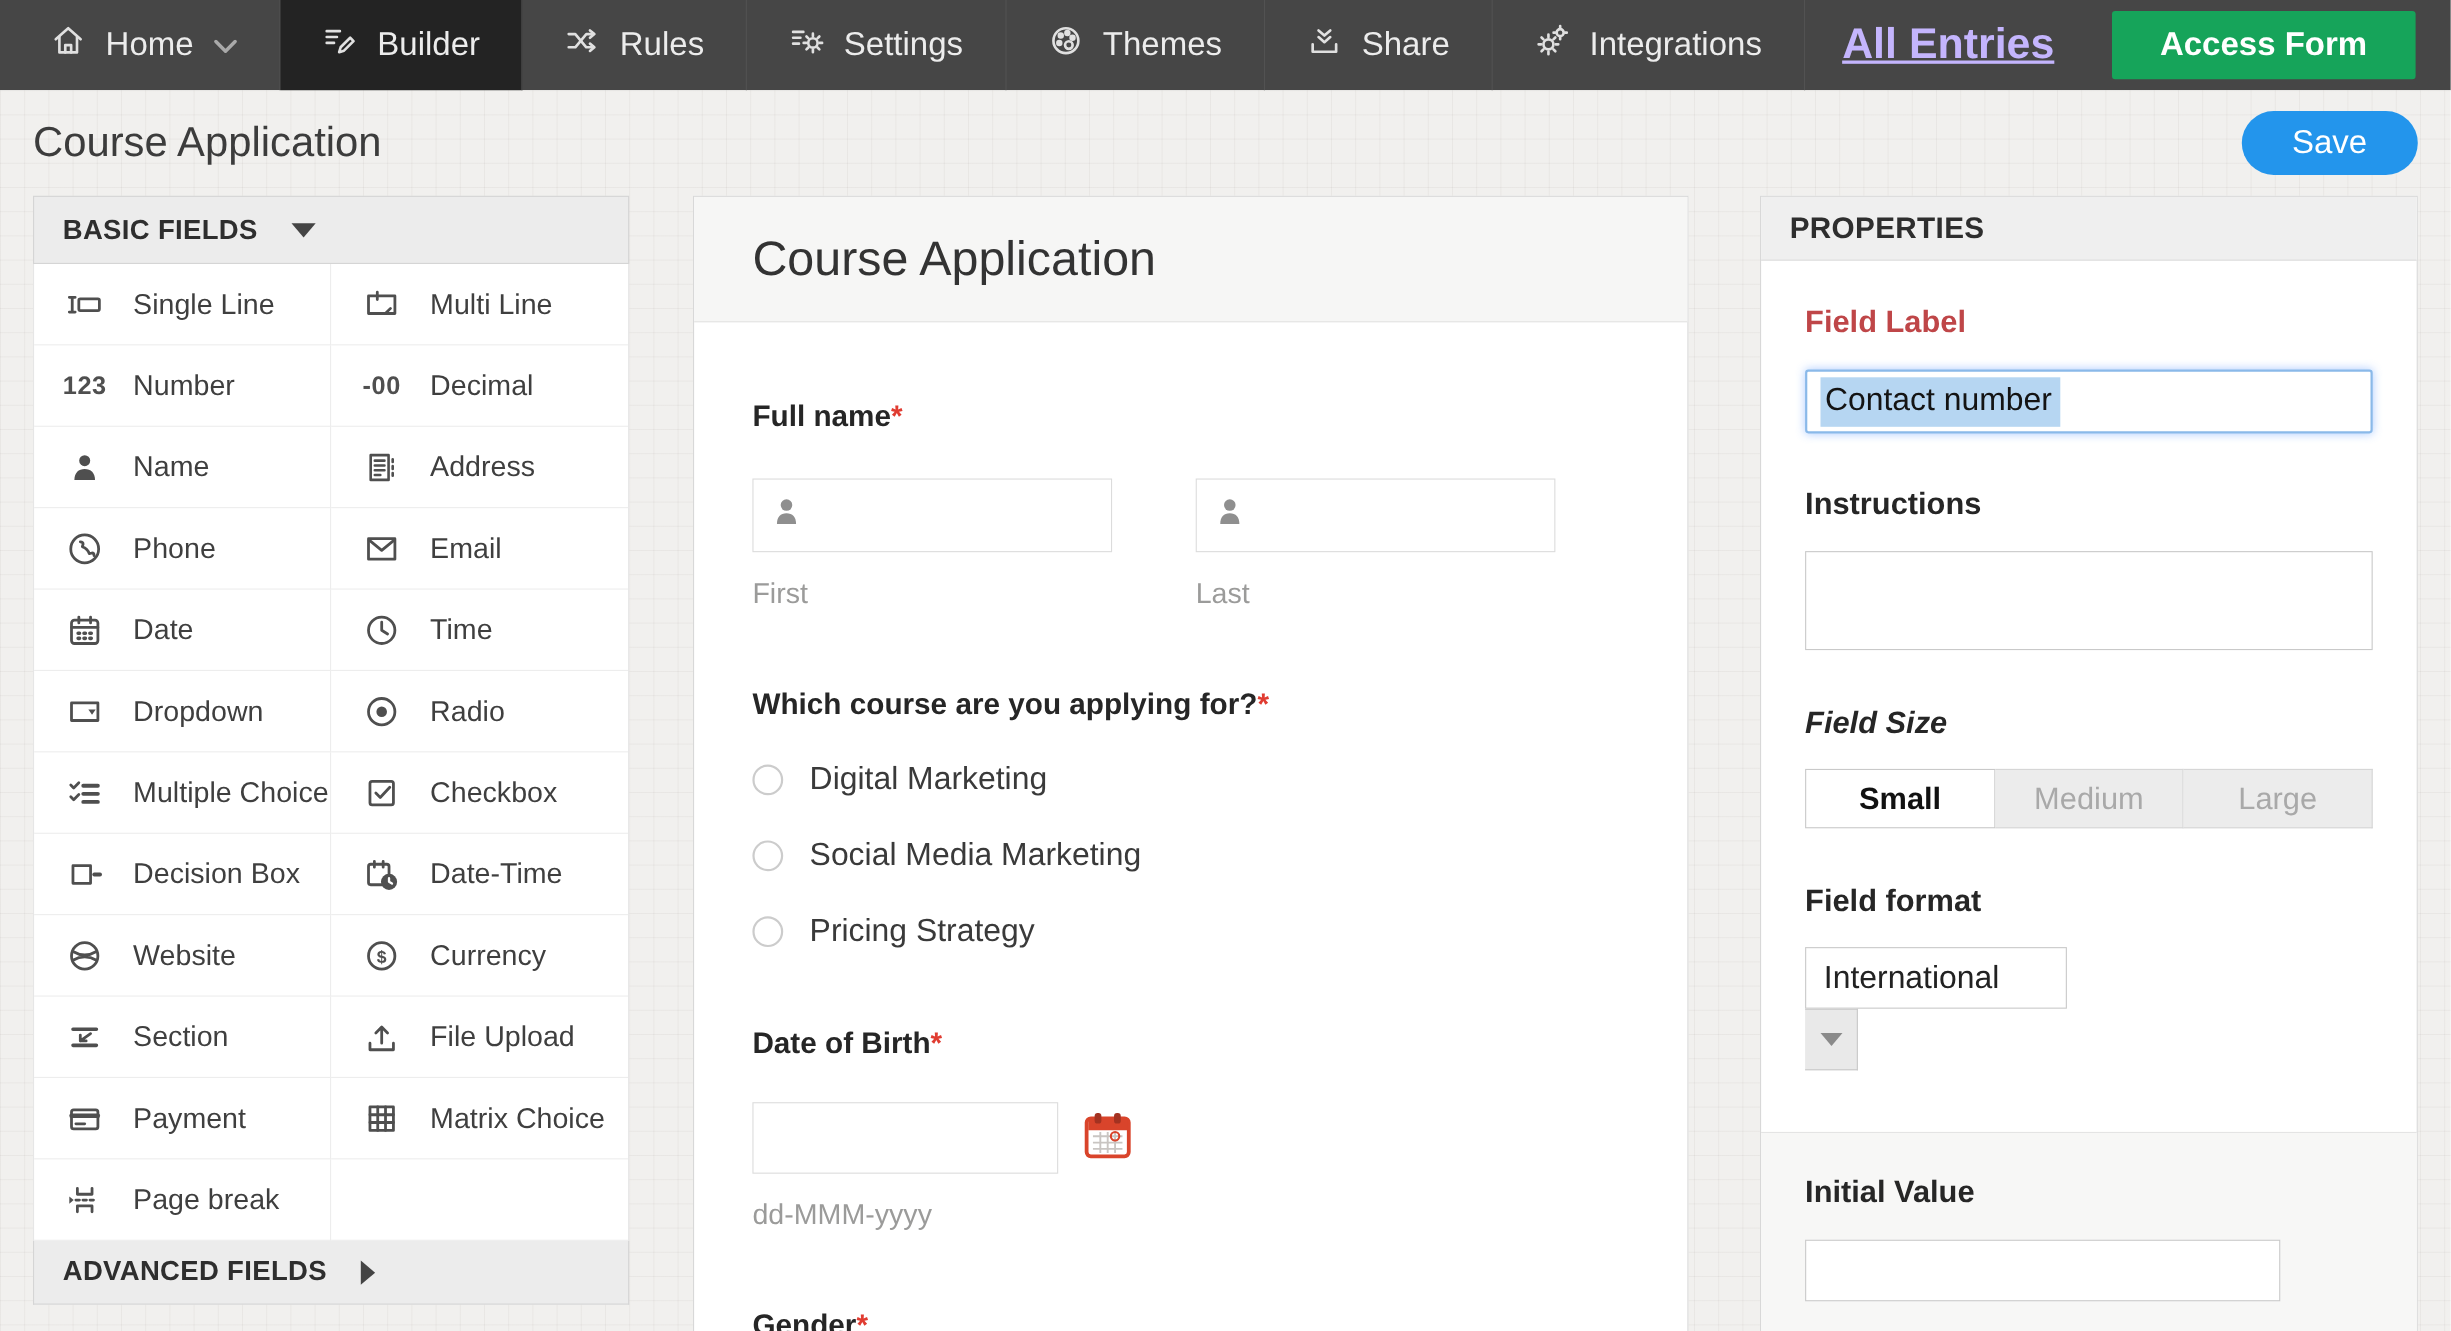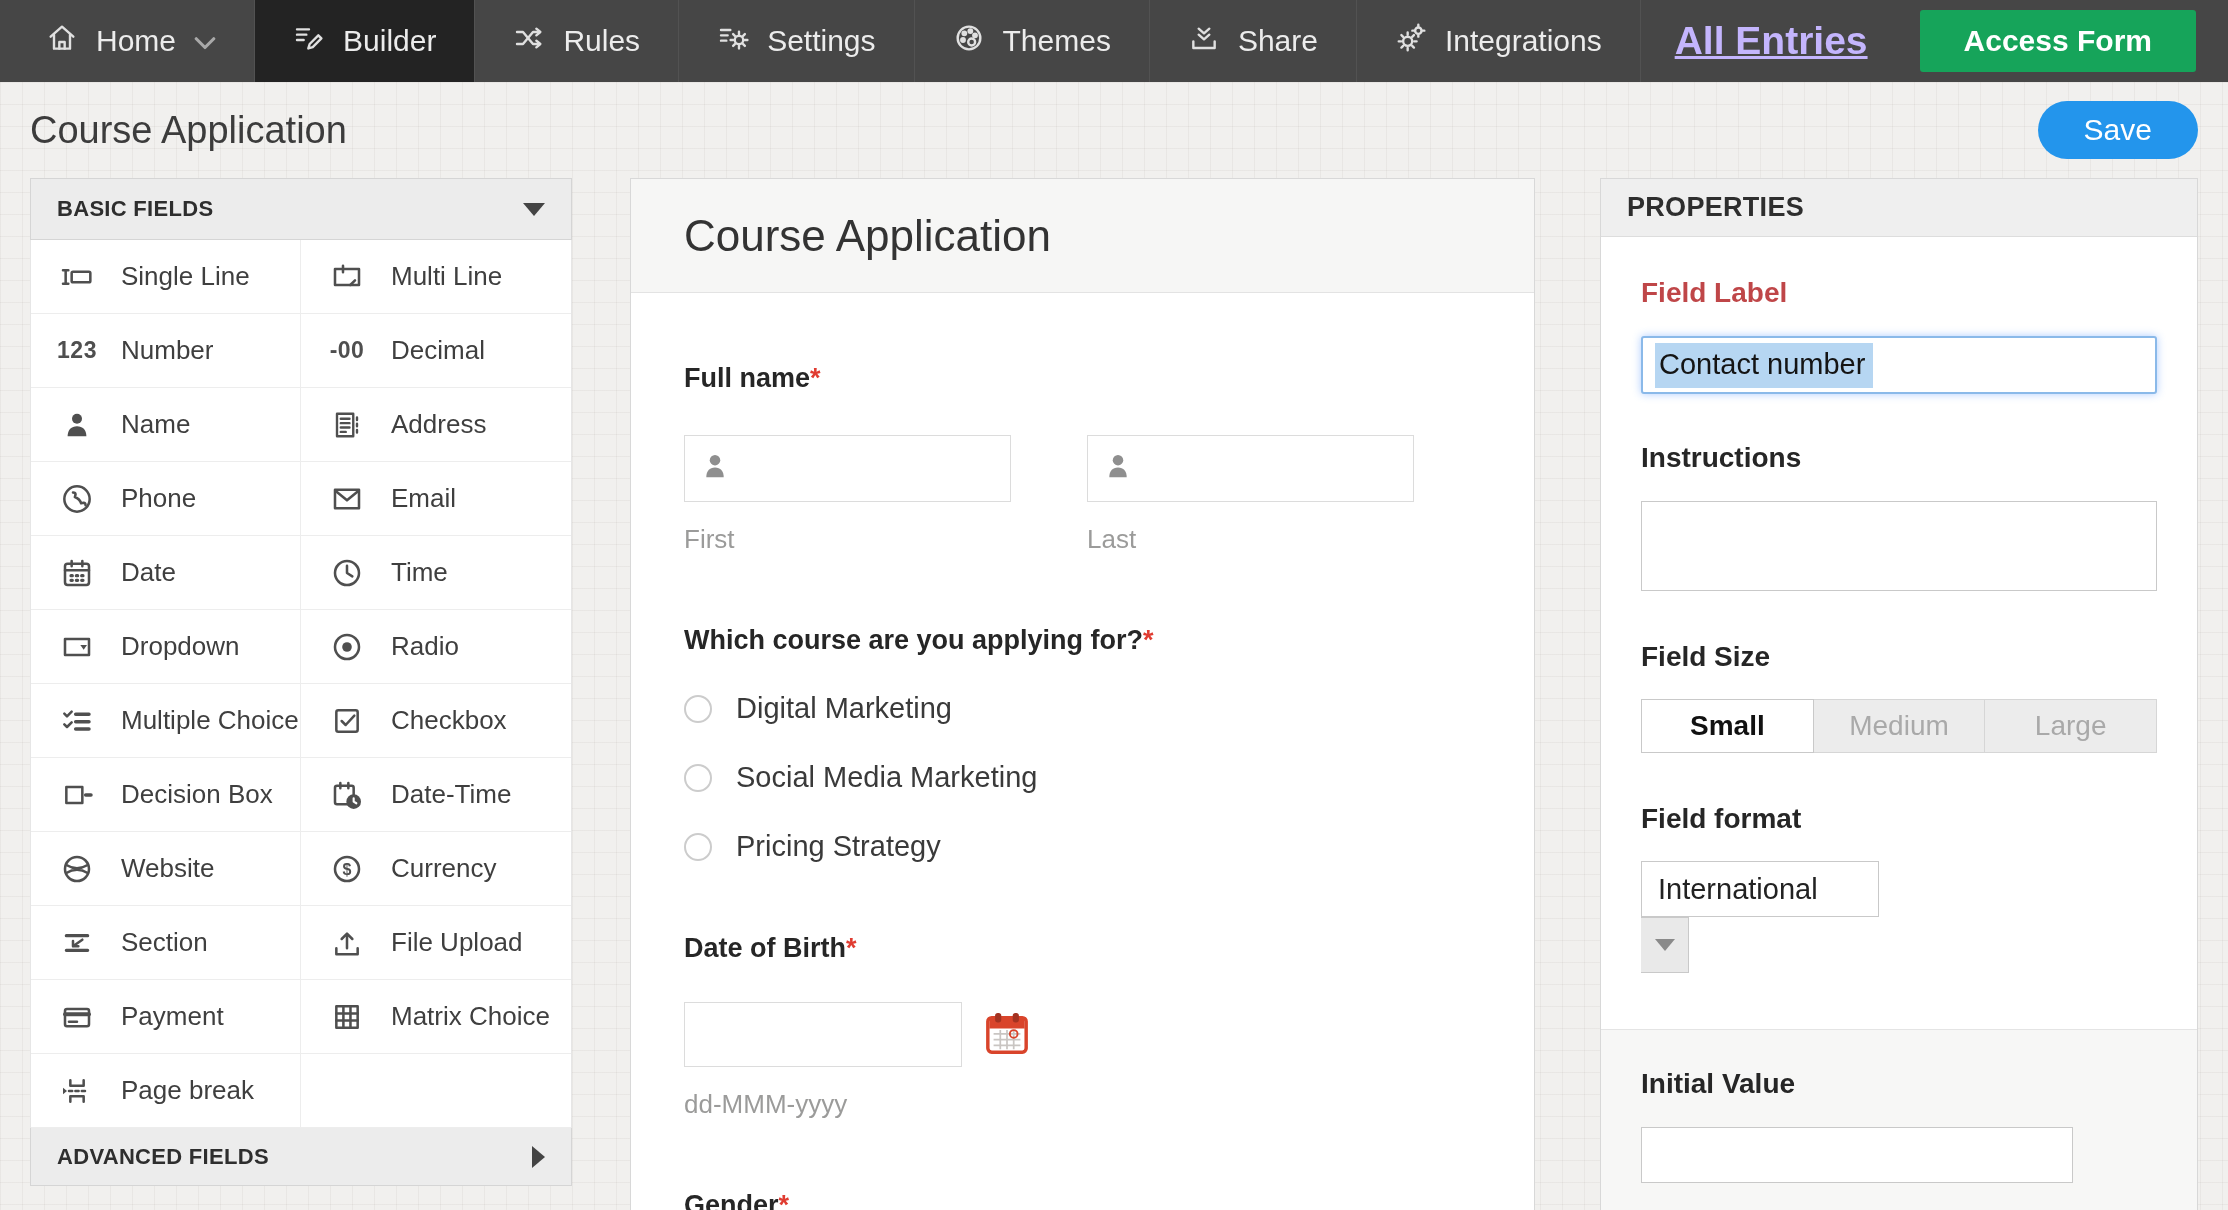--- a/index.html
+++ b/index.html
@@ -31,22 +31,22 @@
   .page-bar { height:96px; display:flex; align-items:center; justify-content:space-between; }
   .page-title { font-size:38px; color:#3c3c3c; }
   .save-btn { height:58px; padding:0 46px; background:#2395ec; color:#fff; font-size:30px;
               border-radius:29px; display:flex; align-items:center; cursor:pointer; }
 
   .content { display:flex; align-items:flex-start; height:1032px; }
 
   
   .sidebar { width:542px; flex:none; }
   .sb-header, .sb-adv { height:62px; background:#ececec; border:1px solid #d5d5d5;
-              display:flex; align-items:center; justify-content:space-between; padding:0 26px;
-              font-size:22px; font-weight:700; color:#2e2e2e; letter-spacing:.3px; cursor:pointer;gap:31px; }
+              display:flex; align-items:center; justify-content:flex-start; padding:0 26px;
+              font-size:25px; font-weight:700; color:#2e2e2e; letter-spacing:.3px; cursor:pointer;gap:31px; }
   .sb-adv { height:58px; border-top:0; }
   .caret-down { width:0; height:0; border-left:11px solid transparent; border-right:11px solid transparent;
                 border-top:13px solid #444; }
   .caret-right { width:0; height:0; border-top:11px solid transparent; border-bottom:11px solid transparent;
                  border-left:13px solid #444; }
   .sb-grid { display:grid; grid-template-columns:1fr 1fr; background:#fff;
              border-left:1px solid #e6e6e6; border-right:1px solid #e6e6e6; }
   .sb-item { height:74px; display:flex; align-items:center; gap:24px; padding-left:26px;
              border-bottom:1px solid #ededed; font-size:26px; color:#3f3f3f; cursor:grab; }
   .sb-item:nth-child(odd) { border-right:1px solid #ededed; }
@@ -496,21 +496,21 @@
 
       <div class="pp-sec">
         <div class="pp-label red mt-hdr">Field Label</div>
         <div class="focus-inp">
           <span class="sel-text">Contact number</span>
         </div>
 
         <div class="pp-label" style="margin-top:48px;">Instructions</div>
         <div class="pp-textarea"></div>
 
-        <div class="pp-label" style="margin-top:50px;">Field Size</div>
+        <div class="pp-label" style="margin-top:50px;font-style:italic;">Field Size</div>
         <div class="seg-ctl">
           <div class="seg on">Small</div>
           <div class="seg off">Medium</div>
           <div class="seg off">Large</div>
         </div>
 
         <div class="pp-label" style="margin-top:50px;">Field format</div>
         <div class="sel-row">
           <div class="sel-box">International</div>
           <div class="sel-arrow">

